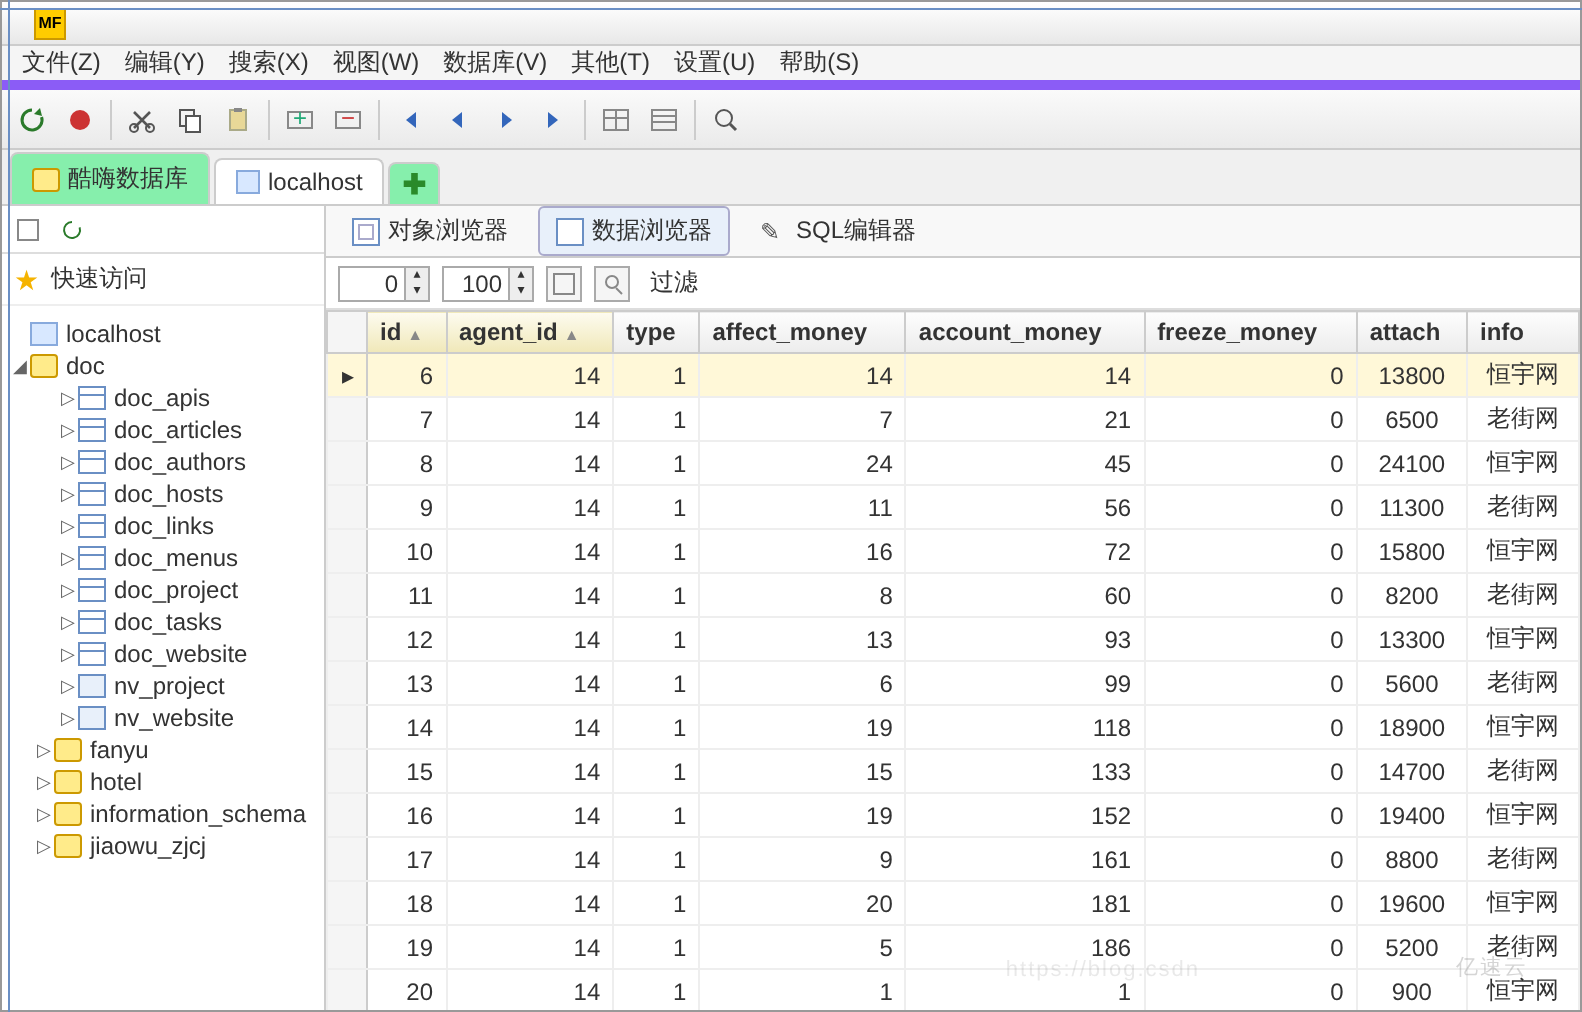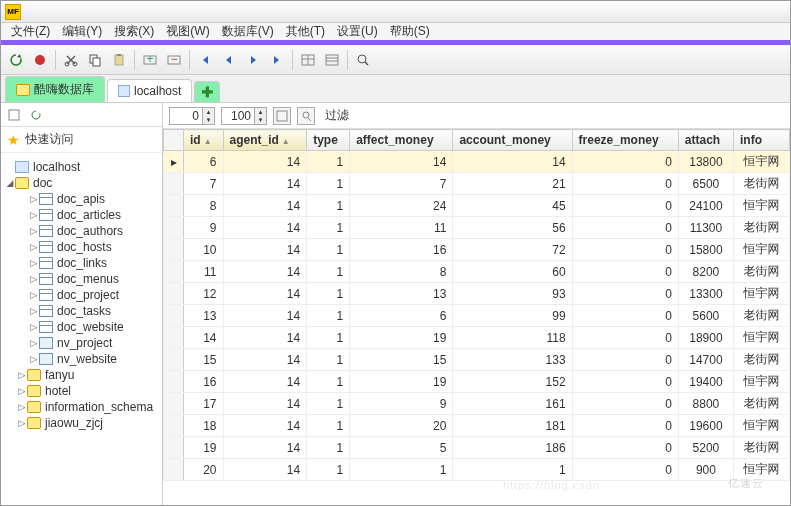--- a/index.html
+++ b/index.html
@@ -1,17 +1,17 @@
 <!DOCTYPE html>
 <html><head>
 <meta charset="utf-8">
 <style>
 *{box-sizing:border-box;margin:0;padding:0;font-family:"Microsoft YaHei","Segoe UI",Tahoma,sans-serif;font-size:12px;color:#333}
 body{background:#fff;width:791px;height:506px;overflow:hidden;border:1px solid #999}
-.titlebar{height:22px;background:linear-gradient(#fff,#e8e8e8);border-bottom:1px solid #ccc;display:flex;align-items:center;padding:0 4px}
+.titlebar{height:22px;background:linear-gradient(#fff,#e8e8e8);border-bottom:1px solid #ccc;display:flex;align-items:center;padding:0 16px}
 .titlebar .icon{width:16px;height:16px;background:#ffcc00;border:1px solid #cc9900;display:flex;align-items:center;justify-content:center;font-size:8px;font-weight:bold;color:#000;margin-right:4px}
 .titlebar .title{font-size:12px}
 .menubar{height:22px;background:#f5f5f5;display:flex;align-items:center;padding:0 4px;border-bottom:5px solid #8b5cf6}
 .menubar .item{padding:2px 6px;cursor:pointer}
 .toolbar{height:30px;background:linear-gradient(#fafafa,#eaeaea);border-bottom:1px solid #ccc;display:flex;align-items:center;padding:0 4px;gap:2px}
 .tb-btn{width:22px;height:22px;display:flex;align-items:center;justify-content:center;border:1px solid transparent;border-radius:2px;cursor:pointer}
 .tb-sep{width:1px;height:20px;background:#ccc;margin:0 2px}
 .tabs{height:28px;background:#f0f0f0;border-bottom:1px solid #ccc;display:flex;align-items:flex-end;padding:0 4px}
 .tab{padding:4px 10px;border:1px solid #ccc;border-bottom:none;border-radius:4px 4px 0 0;background:#86efac;margin-right:2px;display:flex;align-items:center;gap:4px;cursor:pointer}
 .tab.active{background:#fff}
@@ -291,20 +291,34 @@
         </div>
       <div class="tree-item ind2">
           <span class="tri">▷</span>
           <span class="ico db"></span>
           <span>jiaowu_zjcj</span>
         </div>
     </div>
   </div>
 
   <div class="content">
+    <div class="view-tabs">
+      <div class="vtab">
+          <span class="vico obj"></span>
+          <span>对象浏览器</span>
+        </div>
+      <div class="vtab active">
+          <span class="vico data"></span>
+          <span>数据浏览器</span>
+        </div>
+      <div class="vtab">
+          <span class="vico pen">✎</span>
+          <span>SQL编辑器</span>
+        </div>
+    </div>
     <div class="filterbar">
       <div class="spin">
           <input value="0" style="">
           <div class="arr">
             <span>▴</span>
             <span>▾</span>
           </div>
         </div>
       <div class="spin">
           <input value="100" style="">

